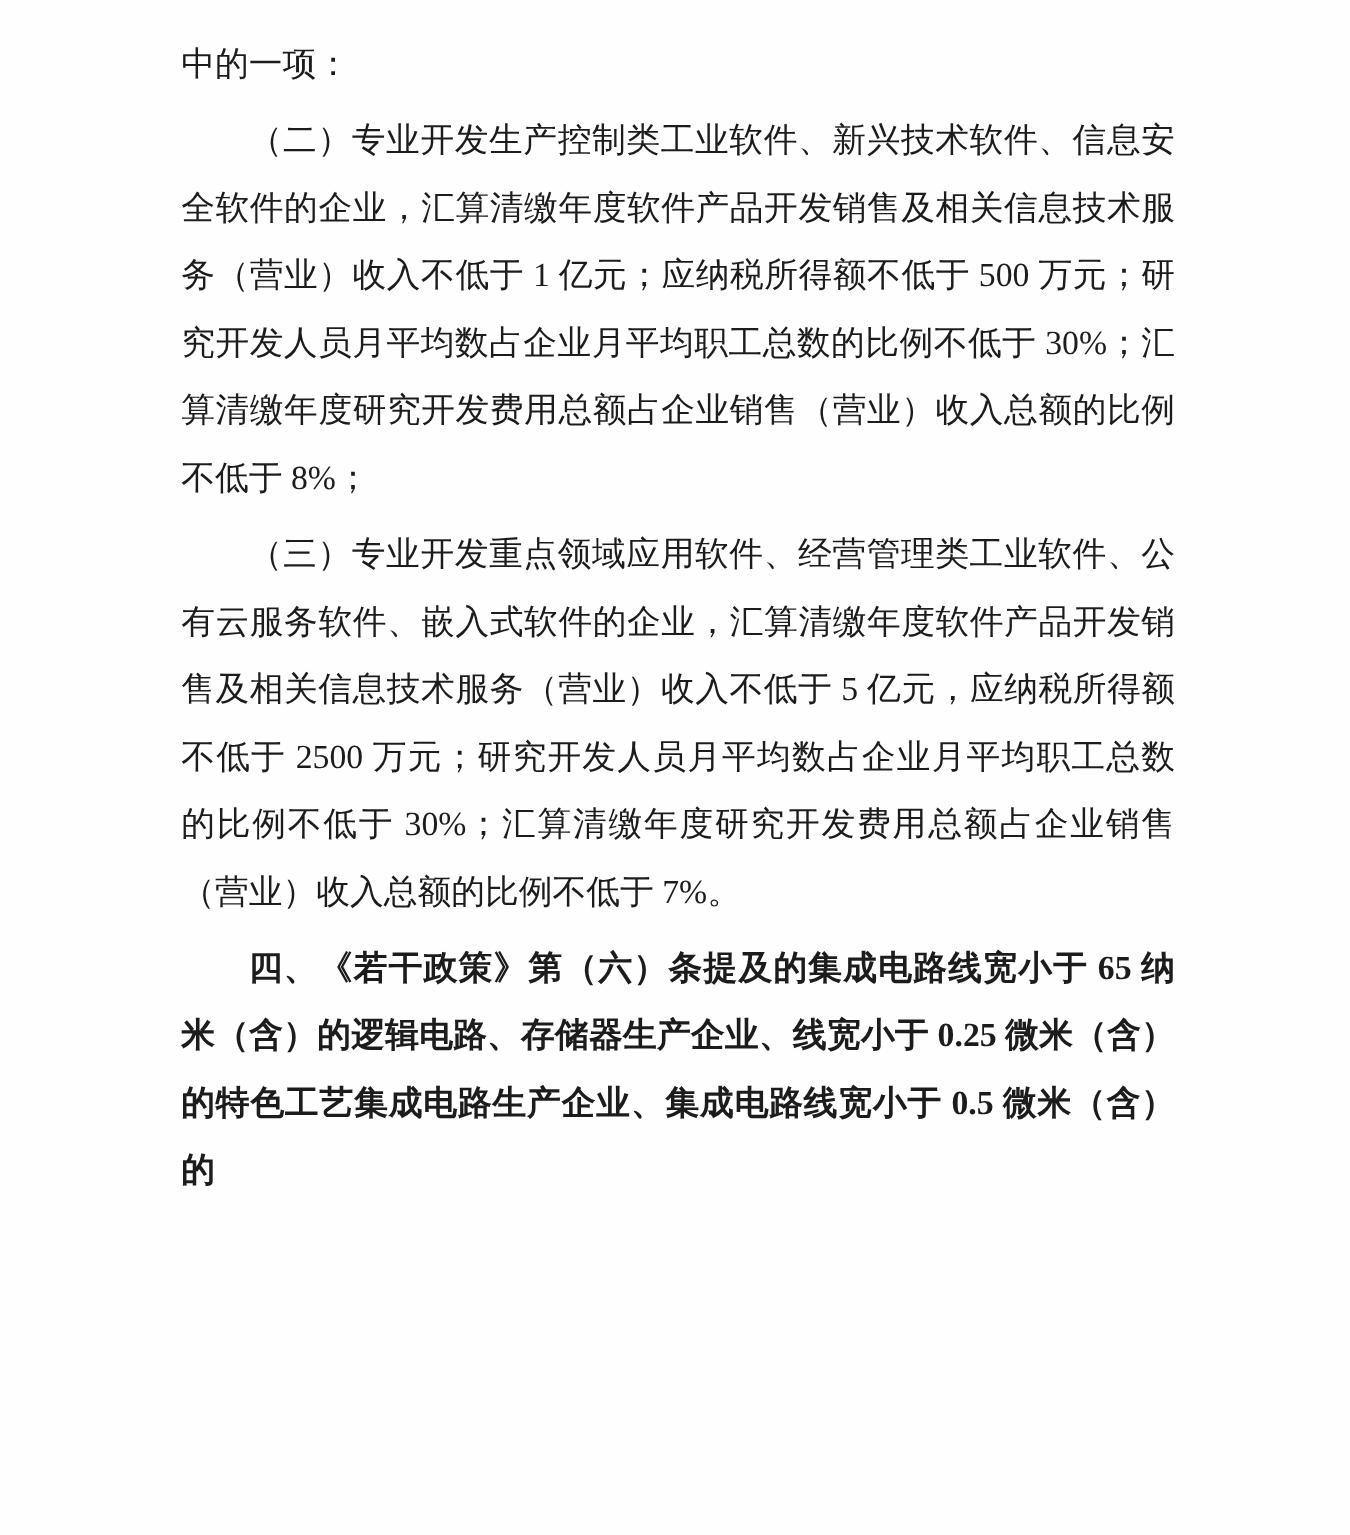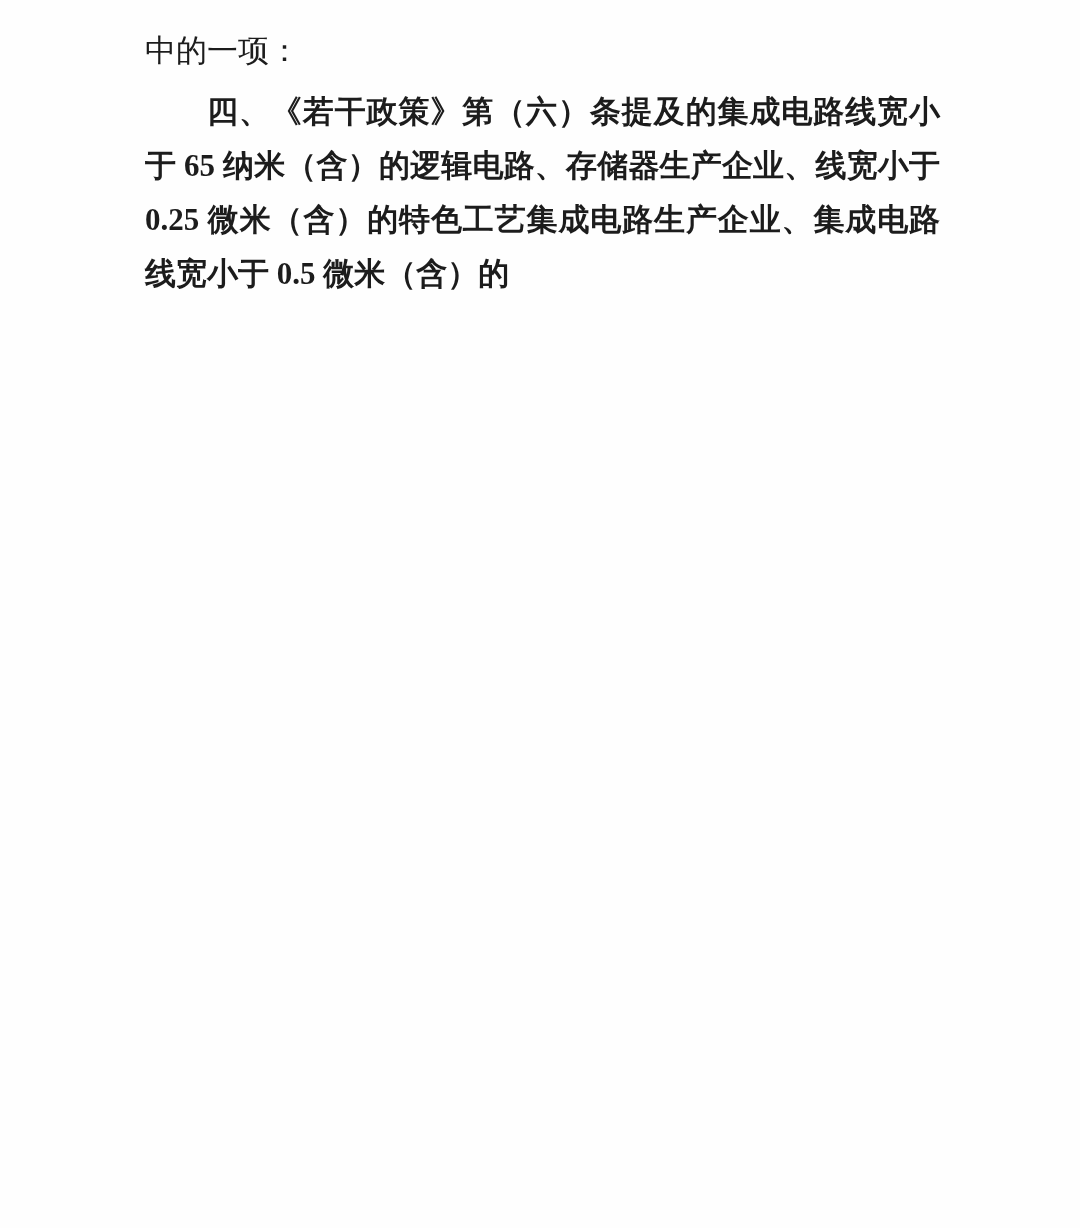--- a/index.html
+++ b/index.html
@@ -10,21 +10,21 @@
   .page {
     position: relative;
     width: 1080px;
     height: 1228px;
     margin: 0 auto;
     background: #fefefe;
     box-sizing: border-box;
     padding: 24px 140px 18px 145px;
     overflow: hidden;
     font-family: "Liberation Serif", "DejaVu Serif", serif;
-    font-size: 31px;
+    font-size: 27px;
     line-height: 54px;
     color: #1c1c1c;
   }
   .doc-body {
     width: 795px;
     text-align: justify;
     text-justify: inter-character;
   }
   p.line, p.para {
     margin: 0 0 7px 0;
@@ -39,15 +39,17 @@
   p.bold {
     font-weight: 700;
   }
 </style>
 </head>
 <body>
 
 <div class="page">
   <div class="doc-body">
     <p class="line intro">中的一项：</p>
+    <p class="para">（二）专业开发生产控制类工业软件、新兴技术软件、信息安全软件的企业，汇算清缴年度软件产品开发销售及相关信息技术服务（营业）收入不低于 1 亿元；应纳税所得额不低于 500 万元；研究开发人员月平均数占企业月平均职工总数的比例不低于 30%；汇算清缴年度研究开发费用总额占企业销售（营业）收入总额的比例不低于 8%；</p>
+    <p class="para">（三）专业开发重点领域应用软件、经营管理类工业软件、公有云服务软件、嵌入式软件的企业，汇算清缴年度软件产品开发销售及相关信息技术服务（营业）收入不低于 5 亿元，应纳税所得额不低于 2500 万元；研究开发人员月平均数占企业月平均职工总数的比例不低于 30%；汇算清缴年度研究开发费用总额占企业销售（营业）收入总额的比例不低于 7%。</p>
     <p class="para bold">四、《若干政策》第（六）条提及的集成电路线宽小于 65 纳米（含）的逻辑电路、存储器生产企业、线宽小于 0.25 微米（含）的特色工艺集成电路生产企业、集成电路线宽小于 0.5 微米（含）的</p>
   </div>
 </div>
 
 </body></html>

